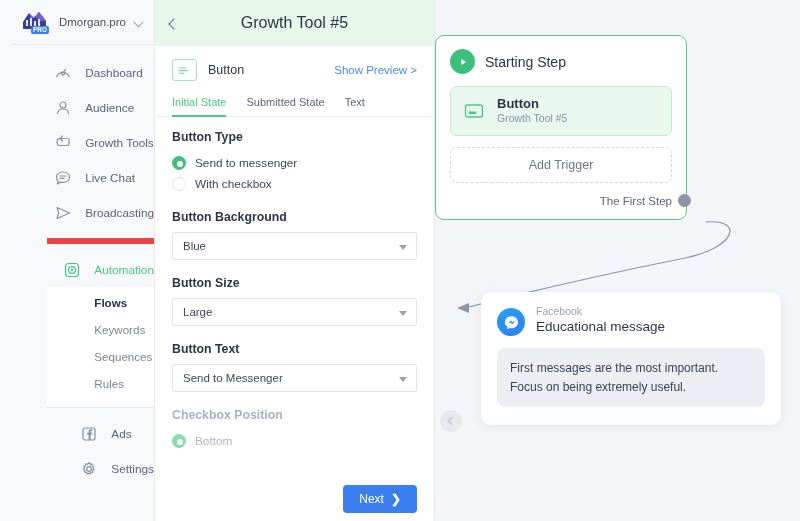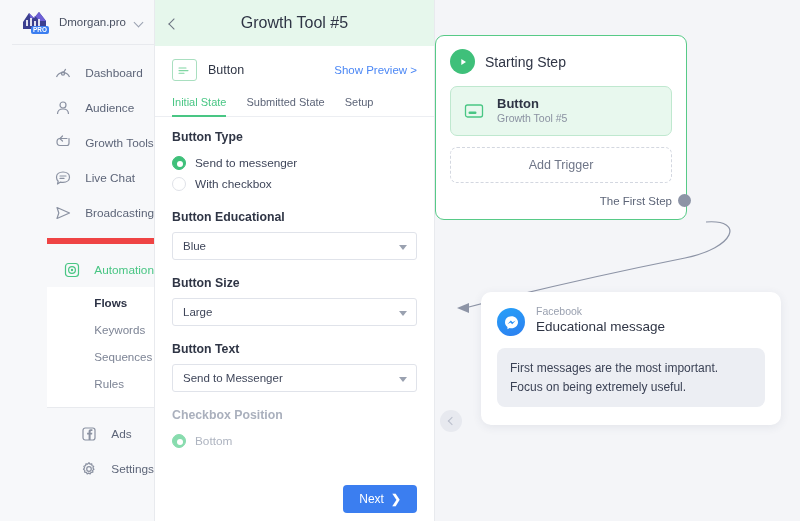--- a/index.html
+++ b/index.html
@@ -384,38 +384,38 @@
     </div>
 
     <div class="tabs">
       <div class="tab active">
         <span>Initial State</span>
       </div>
       <div class="tab">
         <span>Submitted State</span>
       </div>
       <div class="tab">
-        <span>Setup</span>
+        <span>Text</span>
       </div>
     </div>
 
     <div class="panel-body">
 
       <div class="field-label">Button Type</div>
       <div class="radio-row">
         <span class="radio on"></span>
         <span class="radio-label">Send to messenger</span>
       </div>
       <div class="radio-row">
         <span class="radio"></span>
         <span class="radio-label">With checkbox</span>
       </div>
 
       <div class="gap-16"></div>
-      <div class="field-label">Button Educational</div>
+      <div class="field-label">Button Background</div>
       <div class="select">
         <span>Blue</span>
         <span class="caret"></span>
       </div>
 
       <div class="gap-16"></div>
       <div class="field-label">Button Size</div>
       <div class="select">
         <span>Large</span>
         <span class="caret"></span>

